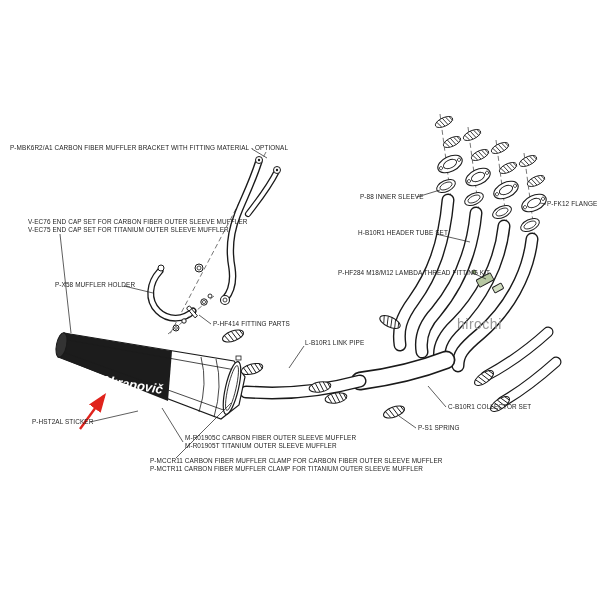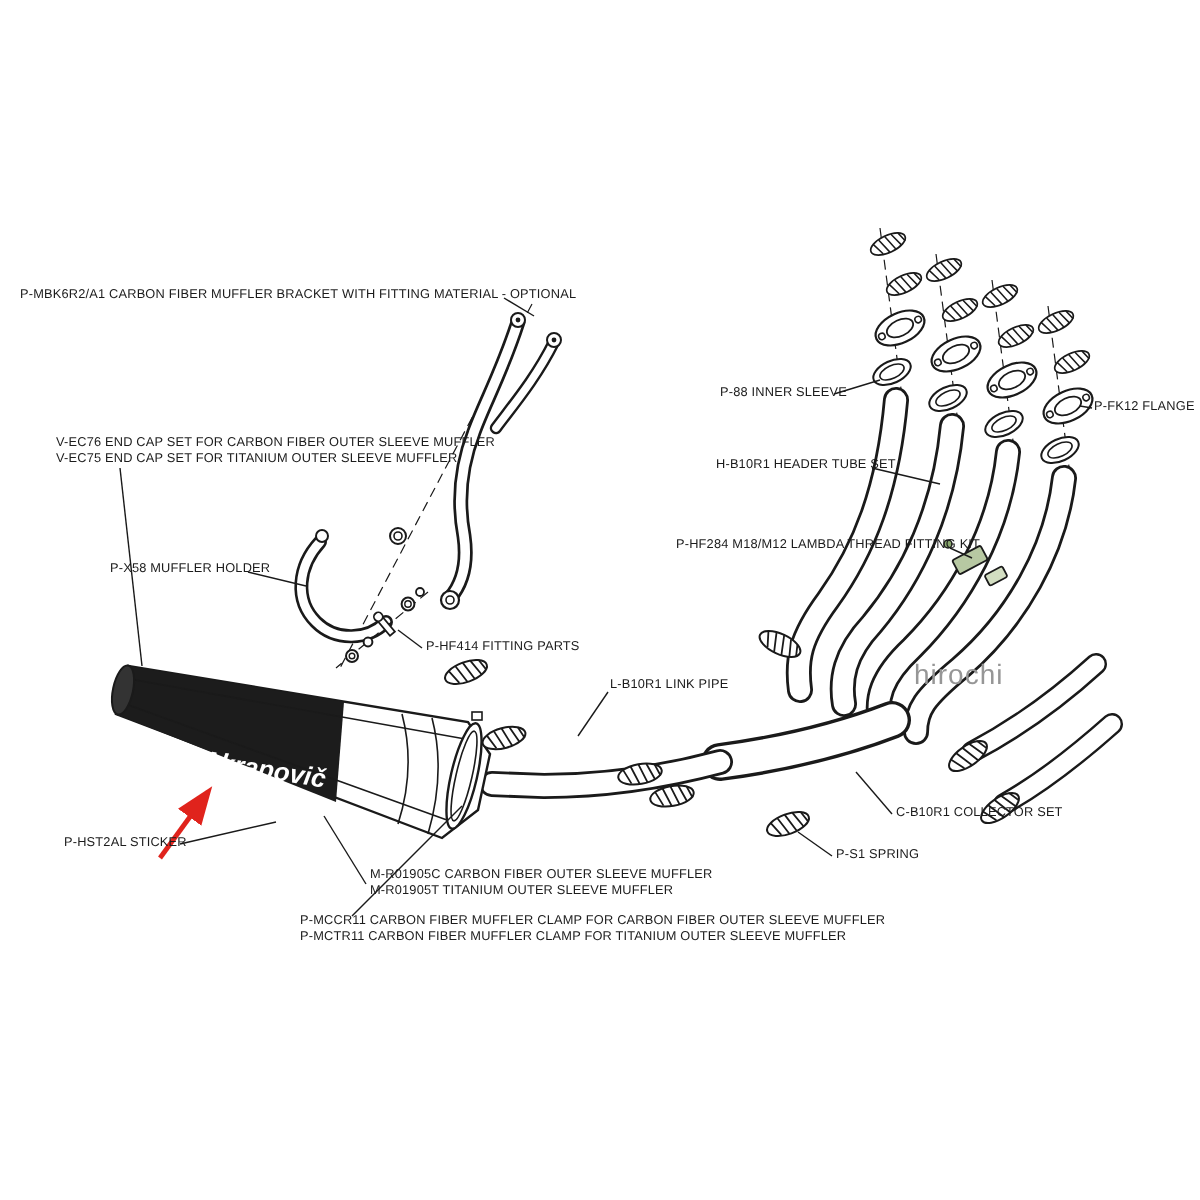--- a/index.html
+++ b/index.html
@@ -7,21 +7,21 @@
     position:relative; width:600px; height:600px; background:#ffffff;
     font-family:"Liberation Sans", sans-serif; overflow:hidden;
   }
   .stage svg { position:absolute; left:0; top:0; }
   .lbl {
     position:absolute; font-size:6.4px; line-height:8px; color:#1c1c1c;
     white-space:nowrap; letter-spacing:0.1px;
   }
   .lbl-stack { position:absolute; font-size:6.4px; line-height:8px; color:#1c1c1c; white-space:nowrap; letter-spacing:0.1px; }
   .watermark {
-    position:absolute; left:457px; top:329px; font-size:14px; color:#969696;
+    position:absolute; left:457px; top:316px; font-size:14px; color:#969696;
     letter-spacing:0.5px;
   }
   .leader { stroke:#1a1a1a; stroke-width:0.7; }
   .dashaxis { stroke:#1a1a1a; stroke-width:0.6; stroke-dasharray:5,3; fill:none; }
   .tube-out { fill:none; stroke:#1a1a1a; stroke-width:13; stroke-linecap:round; }
   .tube-in  { fill:none; stroke:#ffffff; stroke-width:10.2; stroke-linecap:round; }
   .tube-out-sm { fill:none; stroke:#1a1a1a; stroke-width:11; stroke-linecap:round; }
   .tube-in-sm  { fill:none; stroke:#ffffff; stroke-width:8.6; stroke-linecap:round; }
   .tube-out-lg { fill:none; stroke:#1a1a1a; stroke-width:19; stroke-linecap:round; }
   .tube-in-lg  { fill:none; stroke:#ffffff; stroke-width:15.6; stroke-linecap:round; }

